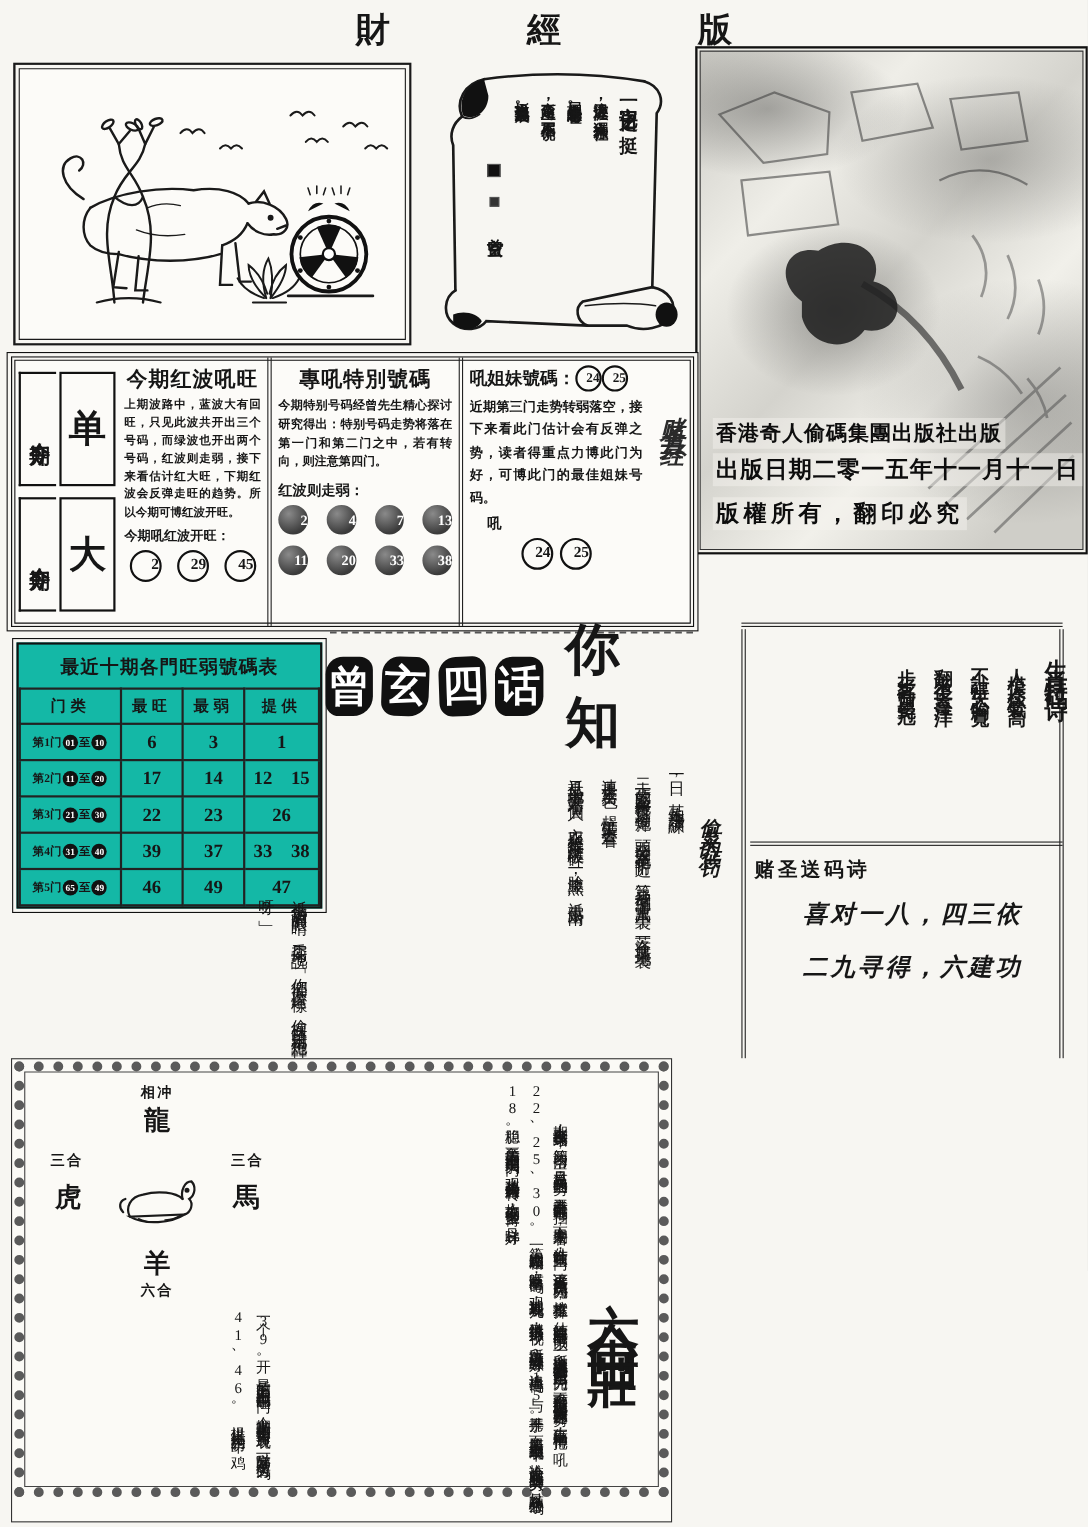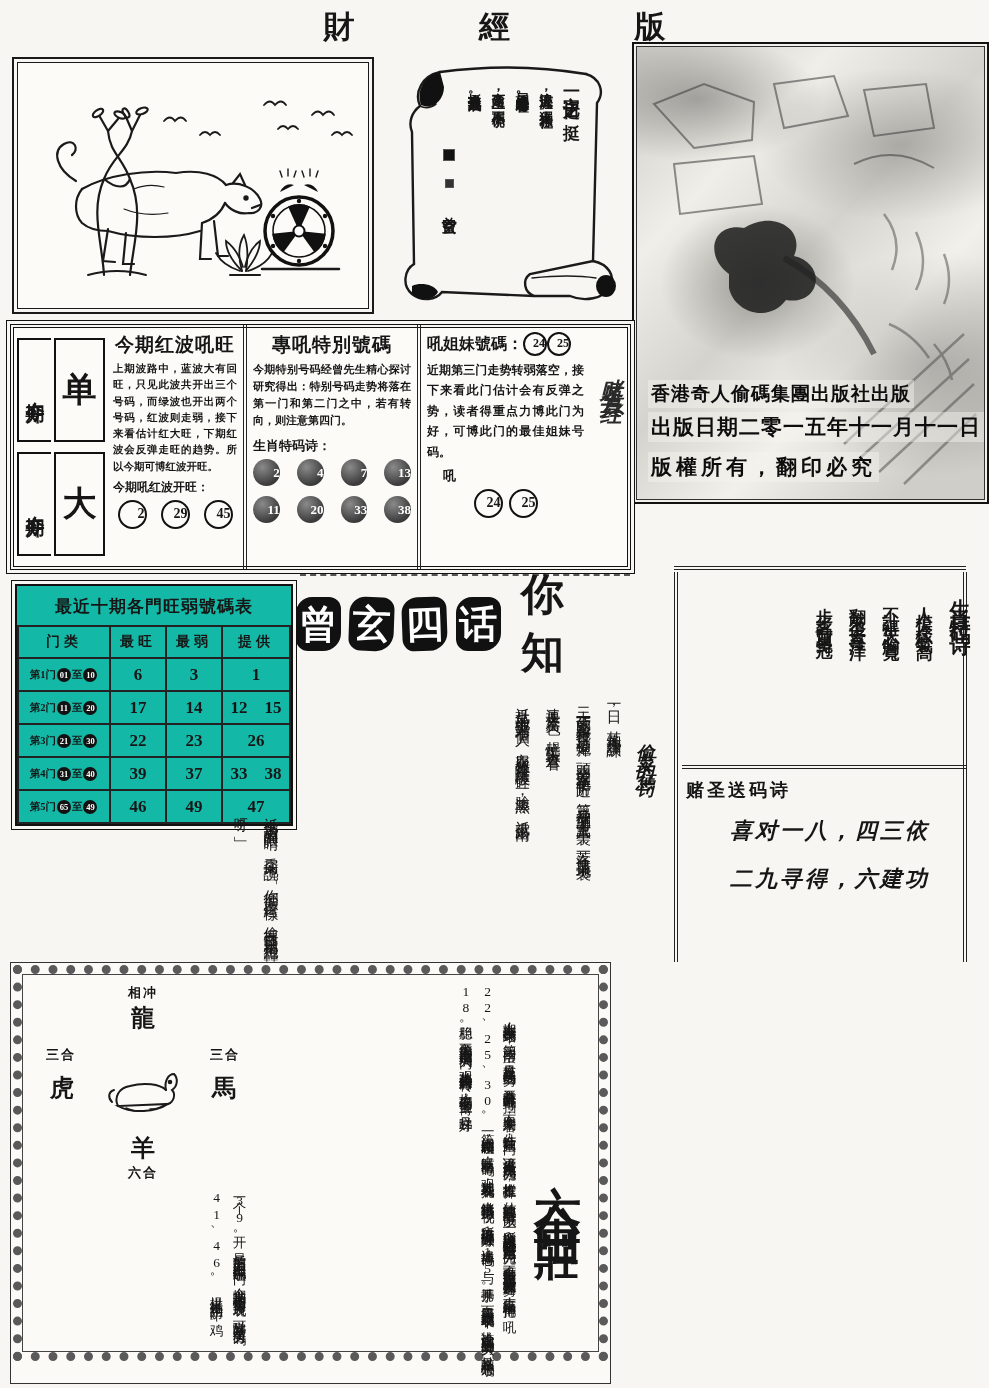--- a/index.html
+++ b/index.html
@@ -85,21 +85,21 @@
   .mini{display:inline-block;width:14px;height:14px;border-radius:50%;background:#111;
     color:#fff;font-size:8.5px;line-height:14px;text-align:center;font-weight:700;margin:0 1px;}
   
   .dash-line{left:300px;top:574px;width:330px;border-top:2px dashed #555;height:0;}
   .headline{left:296px;top:586px;width:345px;height:76px;display:flex;align-items:center;}
   .hl-blob{display:inline-block;width:52px;height:54px;background:#111;color:#fff;
     border-radius:16px 12px 18px 12px;font-size:38px;font-weight:900;line-height:54px;
     text-align:center;margin-right:8px;}
   .hl-blob:nth-child(2){transform:rotate(2deg);}
   .hl-blob:nth-child(3){transform:rotate(-2deg);}
-  .hl-rest{font-size:43px;font-weight:800;letter-spacing:26px;margin-left:12px;}
+  .hl-rest{font-size:50px;font-weight:800;letter-spacing:26px;margin-left:12px;}
   .story-body{left:292px;top:666px;width:336px;height:296px;font-size:15px;
     line-height:1.9;letter-spacing:2.5px;font-weight:500;}
   .story-body p{margin:0;text-indent:2em;}
   .story-body p + p{margin-right:2px;}
   .story-cont{left:20px;top:806px;width:266px;height:152px;font-size:15px;
     line-height:2.0;letter-spacing:3px;font-weight:500;}
   .story-side-title{left:633px;top:730px;height:175px;font-size:18px;font-style:italic;
     font-weight:600;letter-spacing:9px;}
   
   .vrule{border-left:1px solid #222;border-right:1px solid #222;width:2px;}
@@ -282,21 +282,21 @@
         <div class="num-row">
           <span class="circ big">2</span>
           <span class="circ big">29</span>
           <span class="circ big">45</span>
         </div>
       </div>
     </div>
     <div class="mid-col colB">
       <div class="tip-title">專吼特別號碼</div>
       <p class="tip-body" style="font-size:11px">今期特别号码经曾先生精心探讨研究得出：特别号码走势将落在第一门和第二门之中，若有转向，则注意第四门。</p>
-      <div class="tip-cta" style="font-size:13px;margin-top:8px">生肖特码诗：</div>
+      <div class="tip-cta" style="font-size:13px;margin-top:8px">红波则走弱：</div>
       <div class="num-row" style="gap:17px">
         <span class="circ dark">2</span>
         <span class="circ dark">4</span>
         <span class="circ dark">7</span>
         <span class="circ dark">13</span>
       </div>
       <div class="num-row" style="gap:17px;margin-top:10px">
         <span class="circ dark">11</span>
         <span class="circ dark">20</span>
         <span class="circ dark">33</span>

